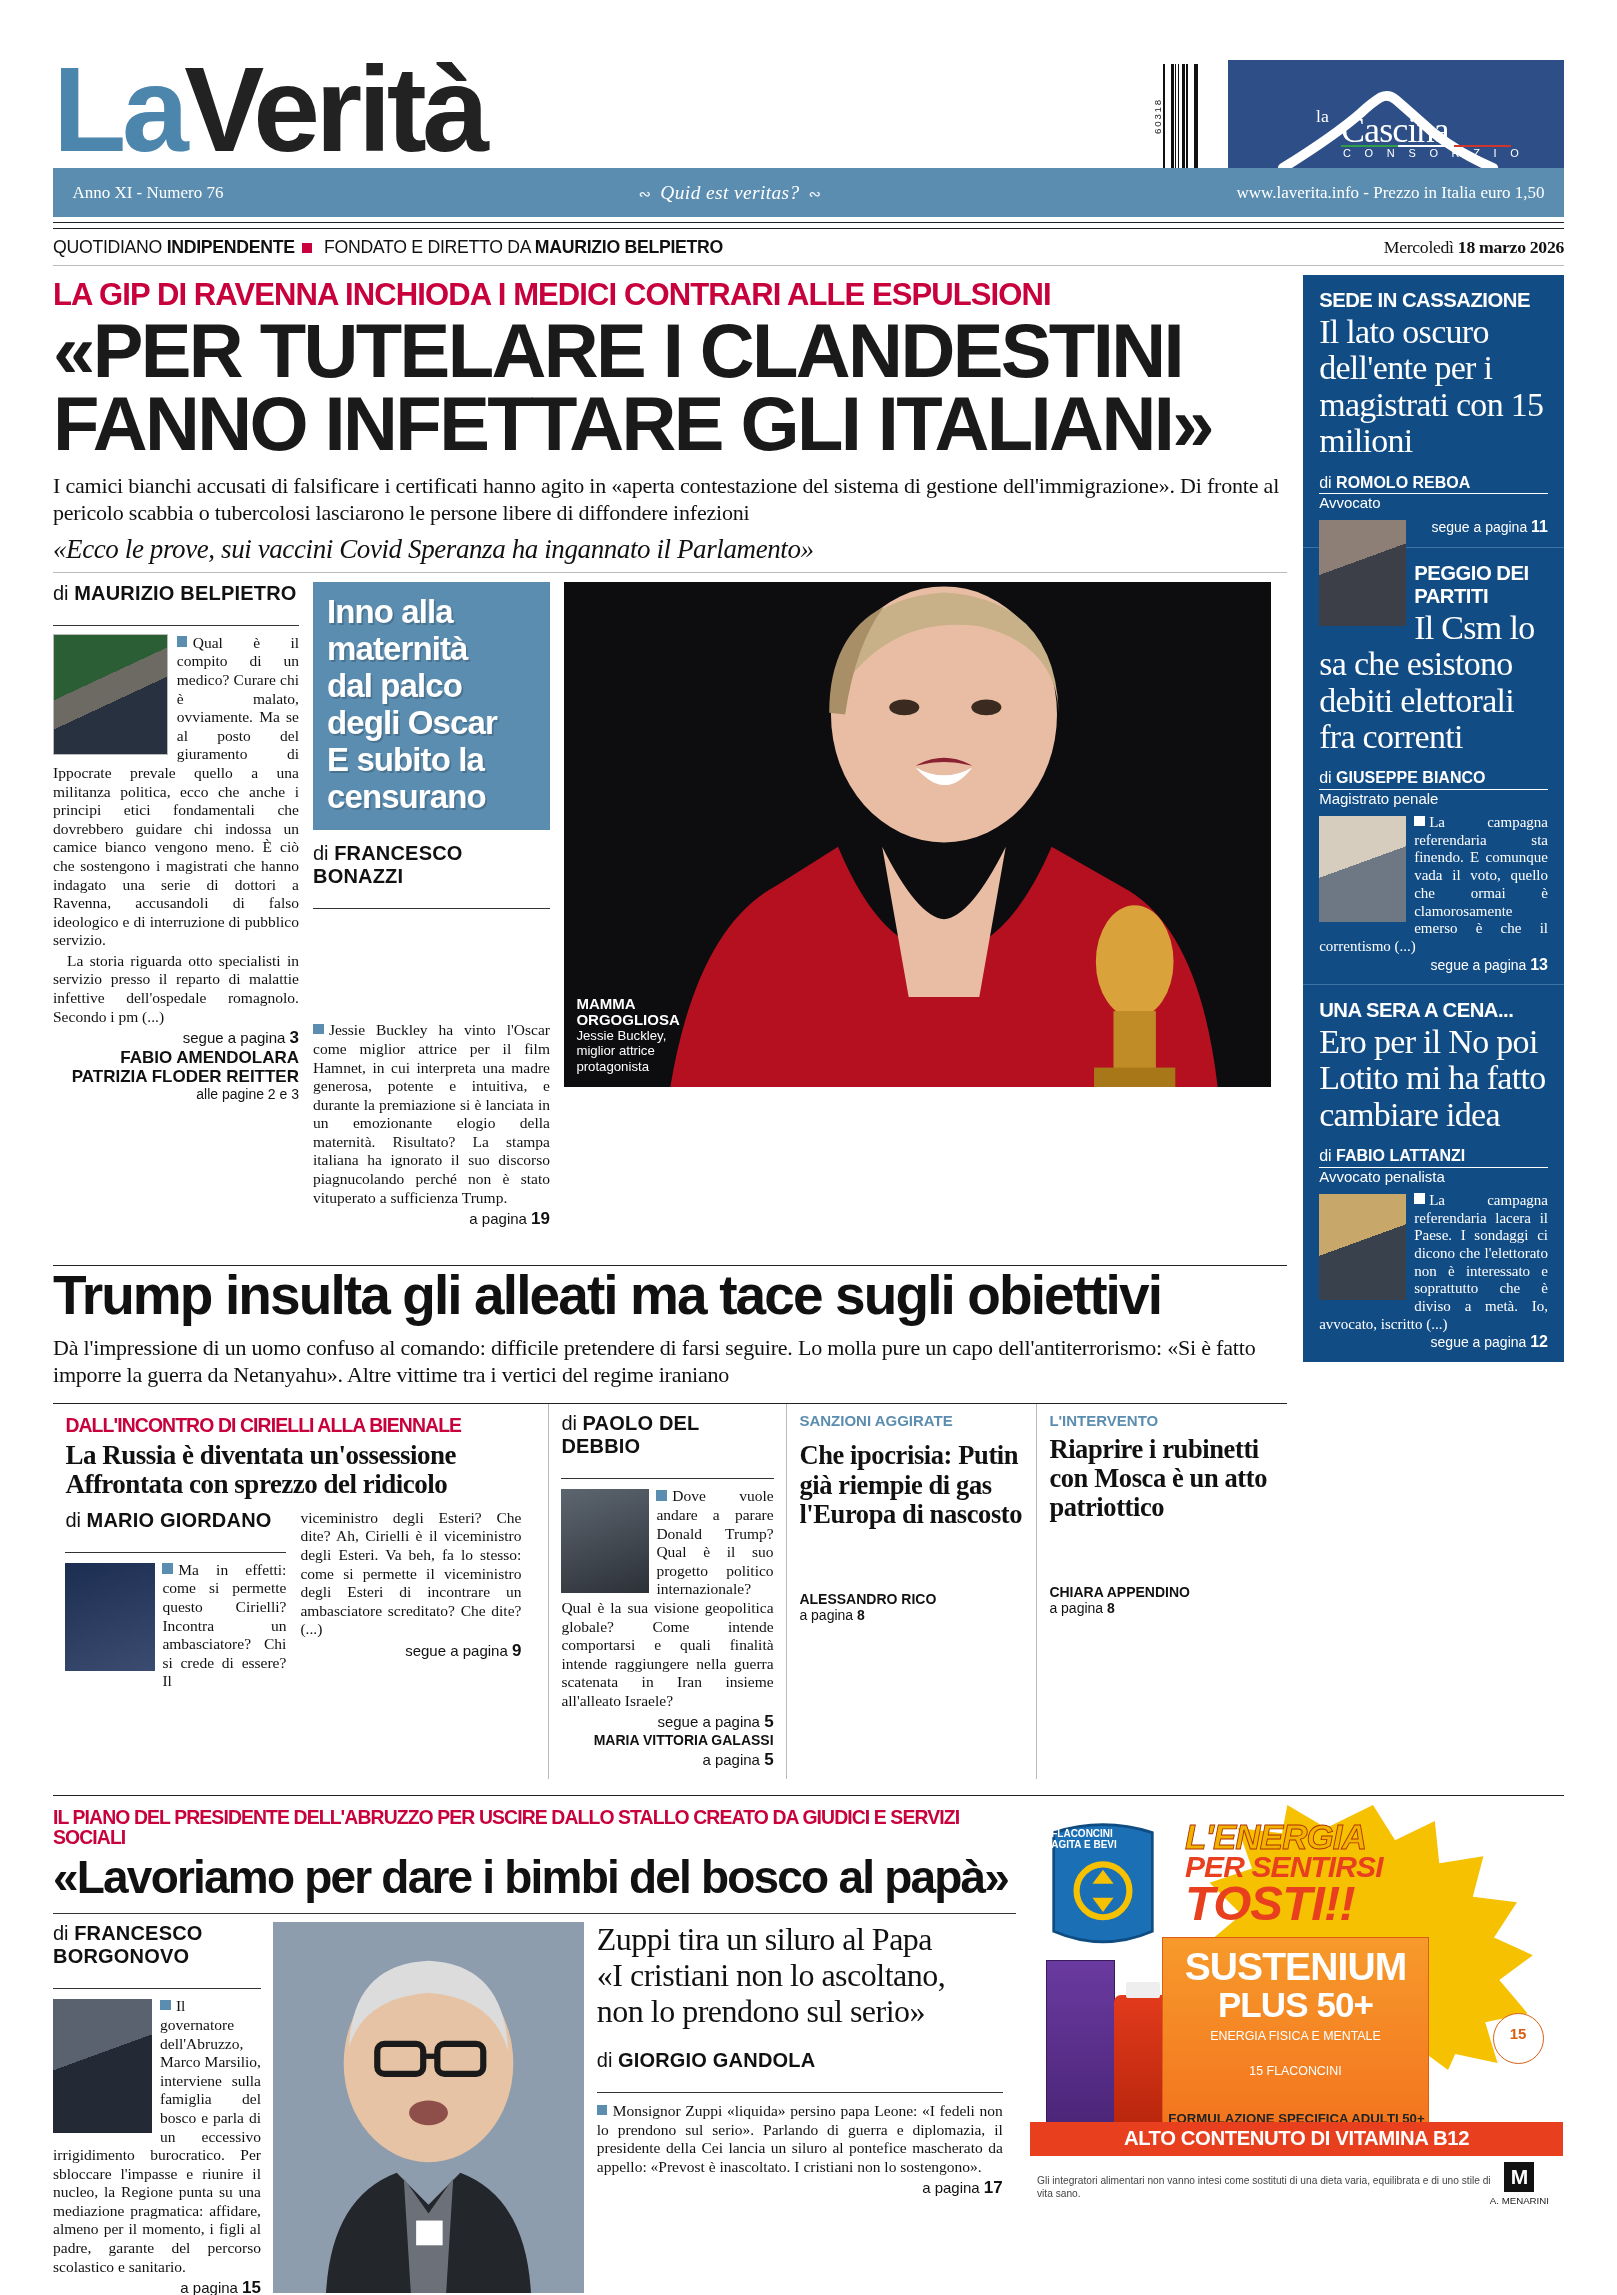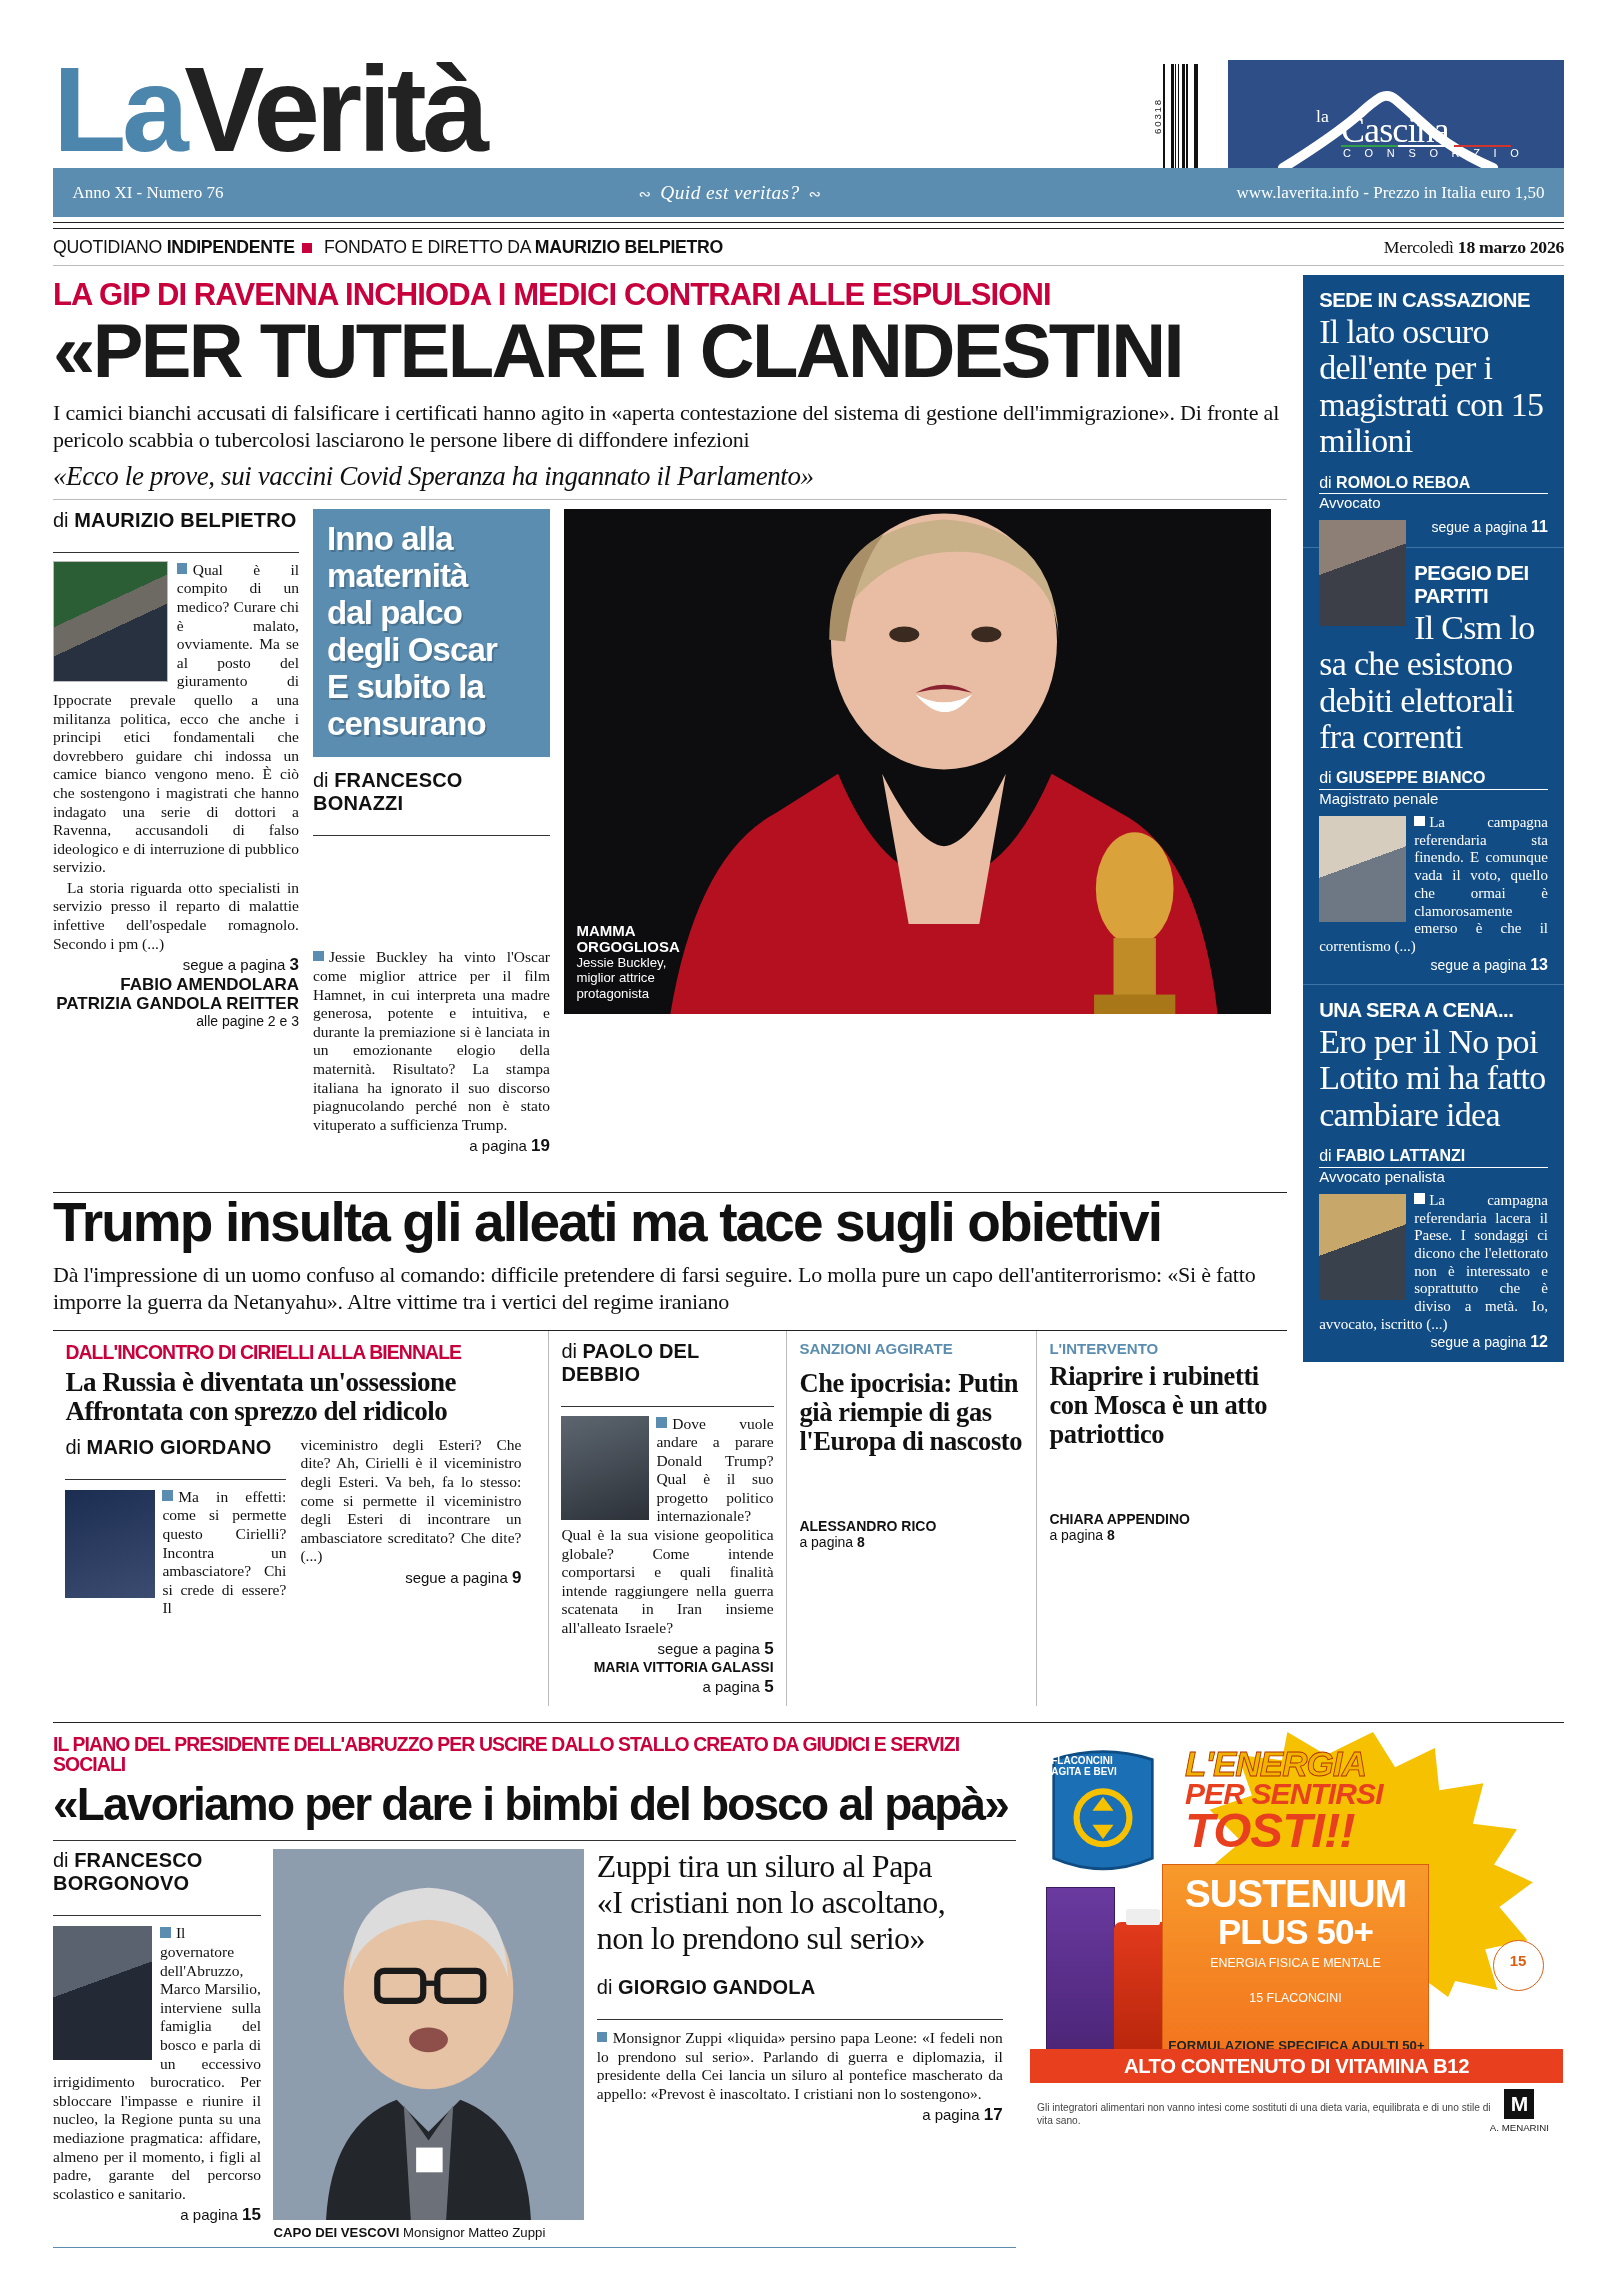--- a/index.html
+++ b/index.html
@@ -185,36 +185,37 @@
   </div>
   <div class="rule-thin"></div>
 
   <div class="body-grid">
 
     <div class="left-col">
 
       <div class="kicker">LA GIP DI RAVENNA INCHIODA I MEDICI CONTRARI ALLE ESPULSIONI</div>
       <div class="headline">
         <div>«PER TUTELARE I CLANDESTINI</div>
+        <div>FANNO INFETTARE GLI ITALIANI»</div>
       </div>
       <div class="standfirst">I camici bianchi accusati di falsificare i certificati hanno agito in «aperta contestazione del sistema di gestione dell'immigrazione». Di fronte al pericolo scabbia o tubercolosi lasciarono le persone libere di diffondere infezioni</div>
       <div class="quoteline">«Ecco le prove, sui vaccini Covid Speranza ha ingannato il Parlamento»</div>
       <div class="rule-thin"></div>
 
       <div class="opin-row">
 
         <div class="opin">
           <div class="byline"><span>di </span><b>MAURIZIO BELPIETRO</b></div>
           <div class="thumb" style="background:linear-gradient(155deg,#2c5e35 0 38%,#6d6a63 38% 55%,#27313f 55%);"></div>
           <div class="bodytext"><span class="sq"></span><span>Qual è il compito di un medico? Curare chi è malato, ovviamente. Ma se al posto del giuramento di Ippocrate prevale quello a una militanza politica, ecco che anche i principi etici fondamentali che dovrebbero guidare chi indossa un camice bianco vengono meno. È ciò che sostengono i magistrati che hanno indagato una serie di dottori a Ravenna, accusandoli di falso ideologico e di interruzione di pubblico servizio.</span></div>
           <div class="bodytext" style="text-indent:14px;margin-top:1.8px;"><span>La storia riguarda otto specialisti in servizio presso il reparto di malattie infettive dell'ospedale romagnolo. Secondo i pm (...)</span></div>
           <div class="segue"><span>segue a pagina </span><b>3</b></div>
           <div class="authors">
             <div>FABIO AMENDOLARA</div>
-            <div>PATRIZIA GANDOLA REITTER</div>
+            <div>PATRIZIA FLODER REITTER</div>
           </div>
           <div class="pages">alle pagine 2 e 3</div>
         </div>
 
         <div class="mid">
           <div class="banner">
             <div>Inno alla maternità</div>
             <div>dal palco degli Oscar</div>
             <div>E subito la censurano</div>
           </div>

